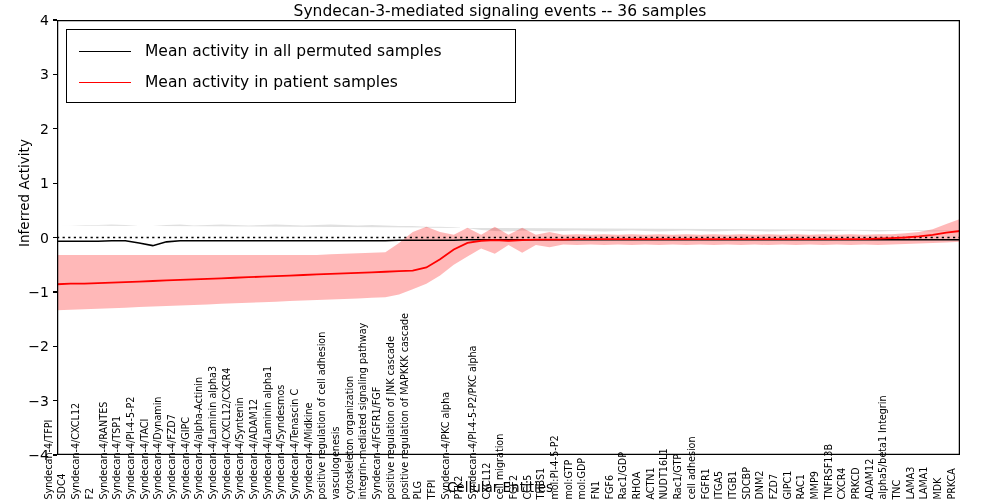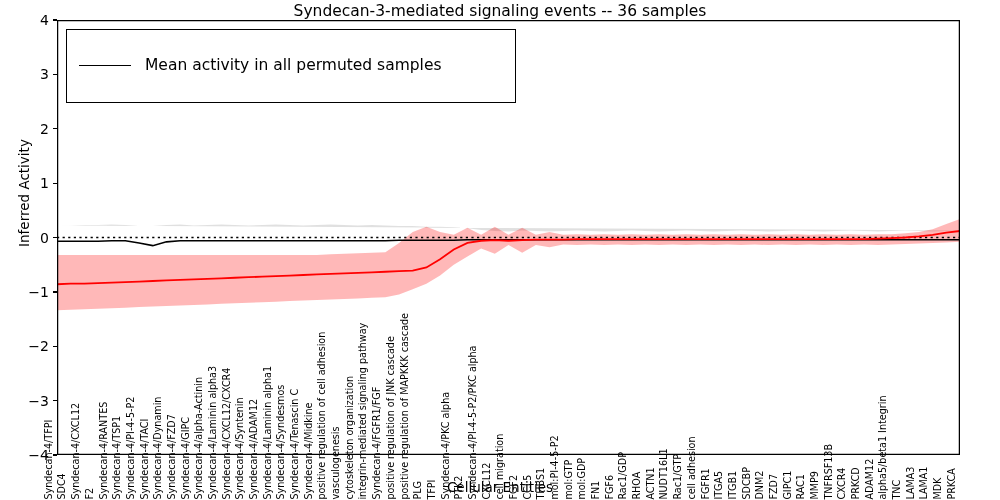--- a/index.html
+++ b/index.html
@@ -129,19 +129,23 @@
       <div class="xtl" style="left: 817.709px;">ADAM12</div>
       <div class="xtl" style="left: 831.391px;">alpha5/beta1 Integrin</div>
       <div class="xtl" style="left: 845.073px;">TNC</div>
       <div class="xtl" style="left: 858.755px;">LAMA3</div>
       <div class="xtl" style="left: 872.436px;">LAMA1</div>
       <div class="xtl" style="left: 886.118px;">MDK</div>
       <div class="xtl" style="left: 899.8px;">PRKCA</div>
     </div>
 
   <div id="legend">
-      <div class="lgrow" style="top: 20px; align-items: center;">
+      <div class="lgrow" style="top: 6px; align-items: center;">
         <span class="lgline"></span>
         <span class="lgtext">Mean activity in all permuted samples</span>
+      </div>
+      <div class="lgrow" style="top: 37px;">
+        <span class="lgline red"></span>
+        <span class="lgtext">Mean activity in patient samples</span>
       </div>
     </div>
 
 </div>
 
 </body></html>

